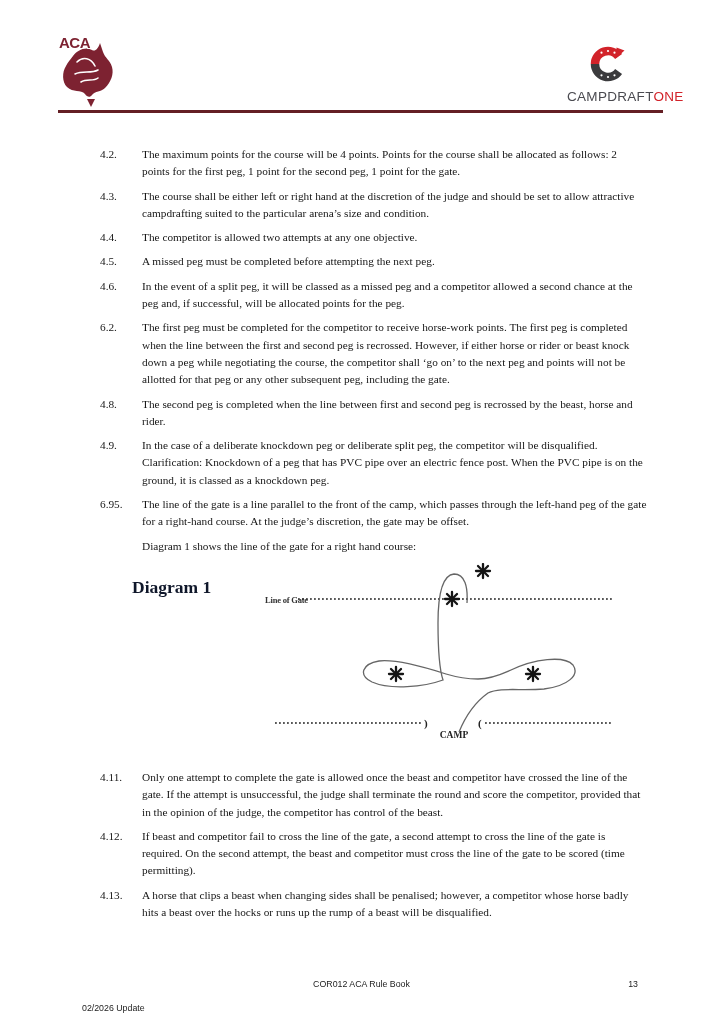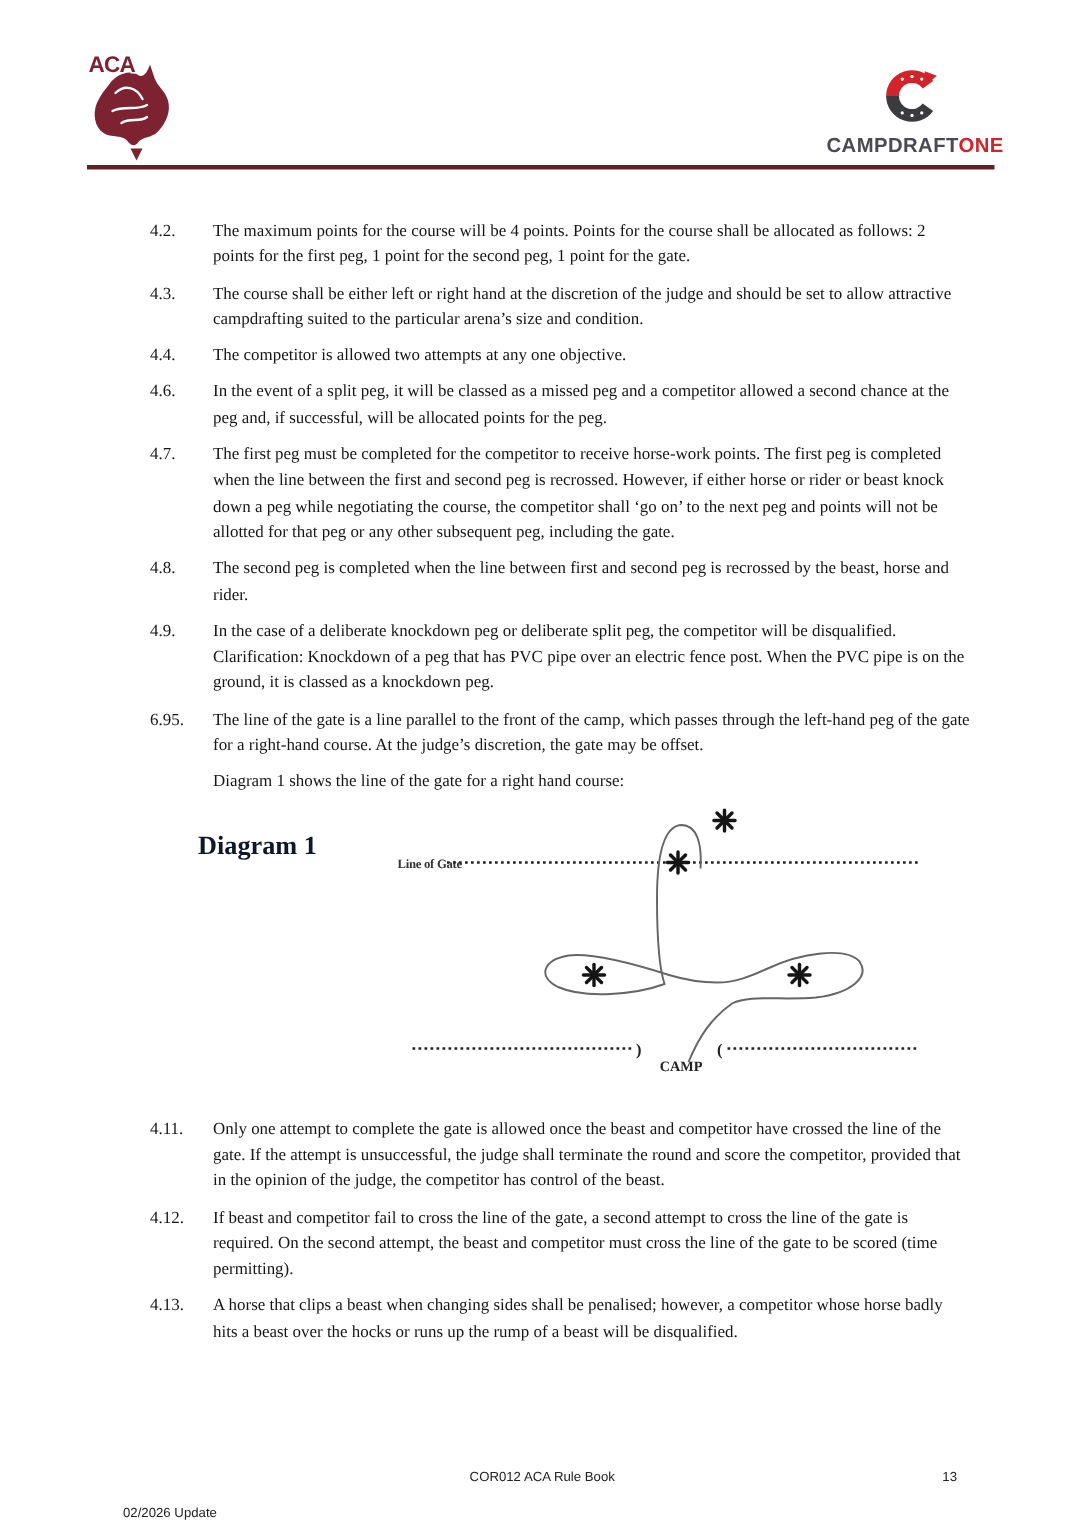--- a/index.html
+++ b/index.html
@@ -3,22 +3,22 @@
 <meta charset="utf-8">
 <style>
   html,body { margin:0; padding:0; background:#ffffff; }
   body { width:723px; height:1024px; font-family:"Liberation Sans", sans-serif; color:#161616; }
   .page { position:relative; width:723px; height:1024px; background:#fff; overflow:hidden; }
 
   
   .hdr { position:absolute; top:30px; left:57px; right:58px; height:78px; }
   .aca-logo { position:absolute; left:0; top:2px; width:64px; height:76px; }
   .cd-logo { position:absolute; right:0; top:12px; width:114px; height:62px; }
-  .cd-text { position:absolute; left:0; right:0; bottom:0; text-align:center;
-             font-size:13.5px; font-weight:bold; letter-spacing:0.3px; white-space:nowrap; }
+  .cd-text { position:absolute; left:16px; right:0; bottom:0; text-align:center;
+             font-size:13.5px; font-weight:normal; letter-spacing:0.3px; white-space:nowrap; }
   .cd-text .p1 { color:#4a4a50; }
   .cd-text .p2 { color:#d2232a; }
   .hdr-rule { position:absolute; top:110px; left:58px; width:605px; height:3px; background:#641f24; }
 
   
   main { position:absolute; top:146px; left:100px; width:547px;font-family:Liberation Serif, serif; }
   .rule-row { display:flex; margin-bottom:7px; font-size:11.3px; line-height:17.3px; }
   .rule-num { flex:0 0 42px; }
   .rule-text { flex:1; }
   .intro { margin:3px 0 8px 42px; font-size:11.3px; line-height:17.3px; }
@@ -76,25 +76,29 @@
     </div>
     <div class="rule-row">
       <span class="rule-num">4.3.</span>
       <span class="rule-text">The course shall be either left or right hand at the discretion of the judge and should be set to allow attractive campdrafting suited to the particular arena’s size and condition.</span>
     </div>
     <div class="rule-row">
       <span class="rule-num">4.4.</span>
       <span class="rule-text">The competitor is allowed two attempts at any one objective.</span>
     </div>
     <div class="rule-row">
+      <span class="rule-num">4.5.</span>
+      <span class="rule-text">A missed peg must be completed before attempting the next peg.</span>
+    </div>
+    <div class="rule-row">
       <span class="rule-num">4.6.</span>
       <span class="rule-text">In the event of a split peg, it will be classed as a missed peg and a competitor allowed a second chance at the peg and, if successful, will be allocated points for the peg.</span>
     </div>
     <div class="rule-row">
-      <span class="rule-num">4.7.</span>
+      <span class="rule-num">6.2.</span>
       <span class="rule-text">The first peg must be completed for the competitor to receive horse-work points. The first peg is completed when the line between the first and second peg is recrossed. However, if either horse or rider or beast knock down a peg while negotiating the course, the competitor shall ‘go on’ to the next peg and points will not be allotted for that peg or any other subsequent peg, including the gate.</span>
     </div>
     <div class="rule-row">
       <span class="rule-num">4.8.</span>
       <span class="rule-text">The second peg is completed when the line between first and second peg is recrossed by the beast, horse and rider.</span>
     </div>
     <div class="rule-row">
       <span class="rule-num">4.9.</span>
       <span class="rule-text">In the case of a deliberate knockdown peg or deliberate split peg, the competitor will be disqualified. Clarification: Knockdown of a peg that has PVC pipe over an electric fence post. When the PVC pipe is on the ground, it is classed as a knockdown peg.</span>
     </div>

